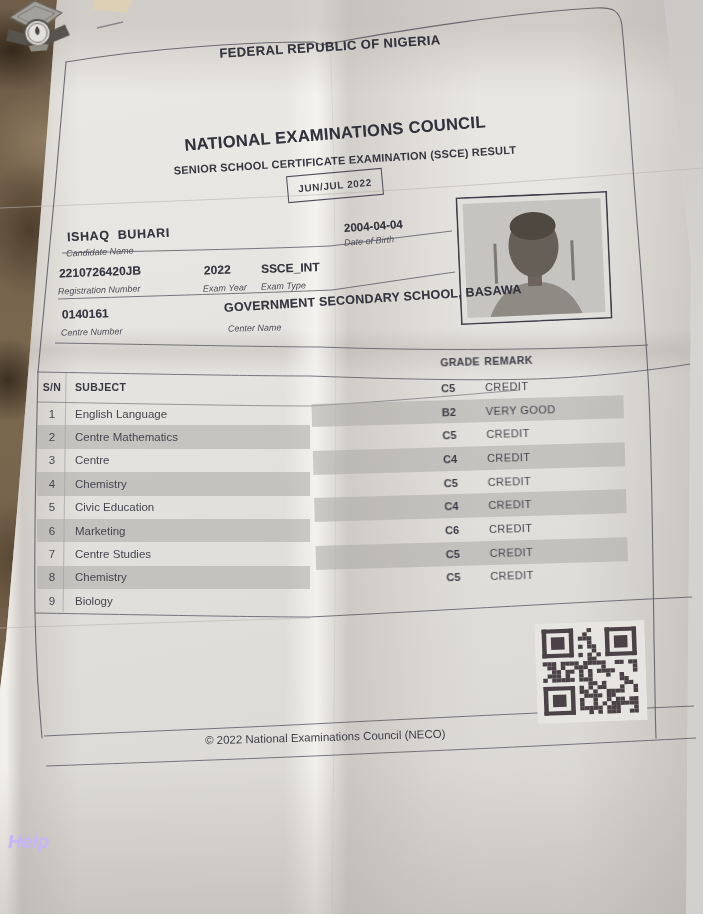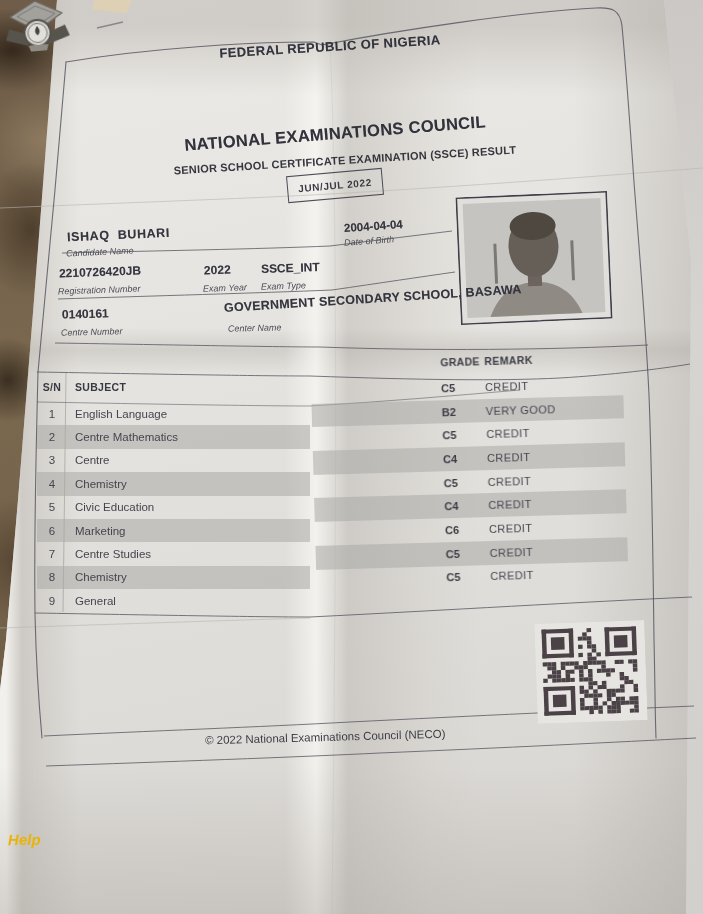--- a/index.html
+++ b/index.html
@@ -86,21 +86,21 @@
   .table-right .trow{height:23.7px;font-size:11px;}
   .table-left .trow:nth-child(even),.table-right .trow:nth-child(even){background:rgba(171,169,166,.55);}
   .cell-sn{width:30px;text-align:center;flex:none;}
   .cell-subject{margin-left:8px;}
   .cell-grade{margin-left:130px;width:44px;flex:none;font-weight:600;color:#3c3c46;}
   .cell-remark{letter-spacing:.4px;}
   .thead .cell-grade{font-weight:700;}
   
   .qr{position:absolute;left:536px;top:622px;transform:rotate(-2deg);}
   .footer-text{left:205px;top:731px;font-size:11.5px;transform:rotate(-1.6deg);color:#3d3d47;}
-  .help{left:8px;top:831px;font-size:15px;font-style:italic;font-weight:600;color:#eab308;transform:rotate(-1deg);}
+  .help{left:8px;top:831px;font-size:19px;font-style:italic;font-weight:600;color:#c4b5fd;transform:rotate(-1deg);}
   svg.overlay{position:absolute;inset:0;pointer-events:none;}
 </style>
 </head>
 <body>
 
 <div id="stage">
   <div class="bg"></div>
   <div class="paper-behind"></div>
   <div class="paper-behind-edge"></div>
   <div class="paper"></div>
@@ -212,21 +212,21 @@
         <div class="trow">
           <span class="cell-sn">7</span>
           <span class="cell-subject">Centre Studies</span>
         </div>
         <div class="trow">
           <span class="cell-sn">8</span>
           <span class="cell-subject">Chemistry</span>
         </div>
         <div class="trow">
           <span class="cell-sn">9</span>
-          <span class="cell-subject">General</span>
+          <span class="cell-subject">Biology</span>
         </div>
       </div>
   </div>
 
   <div class="table-right">
     <div class="thead">
       <span class="cell-grade">GRADE</span>
       <span class="cell-remark">REMARK</span>
     </div>
     <div>

